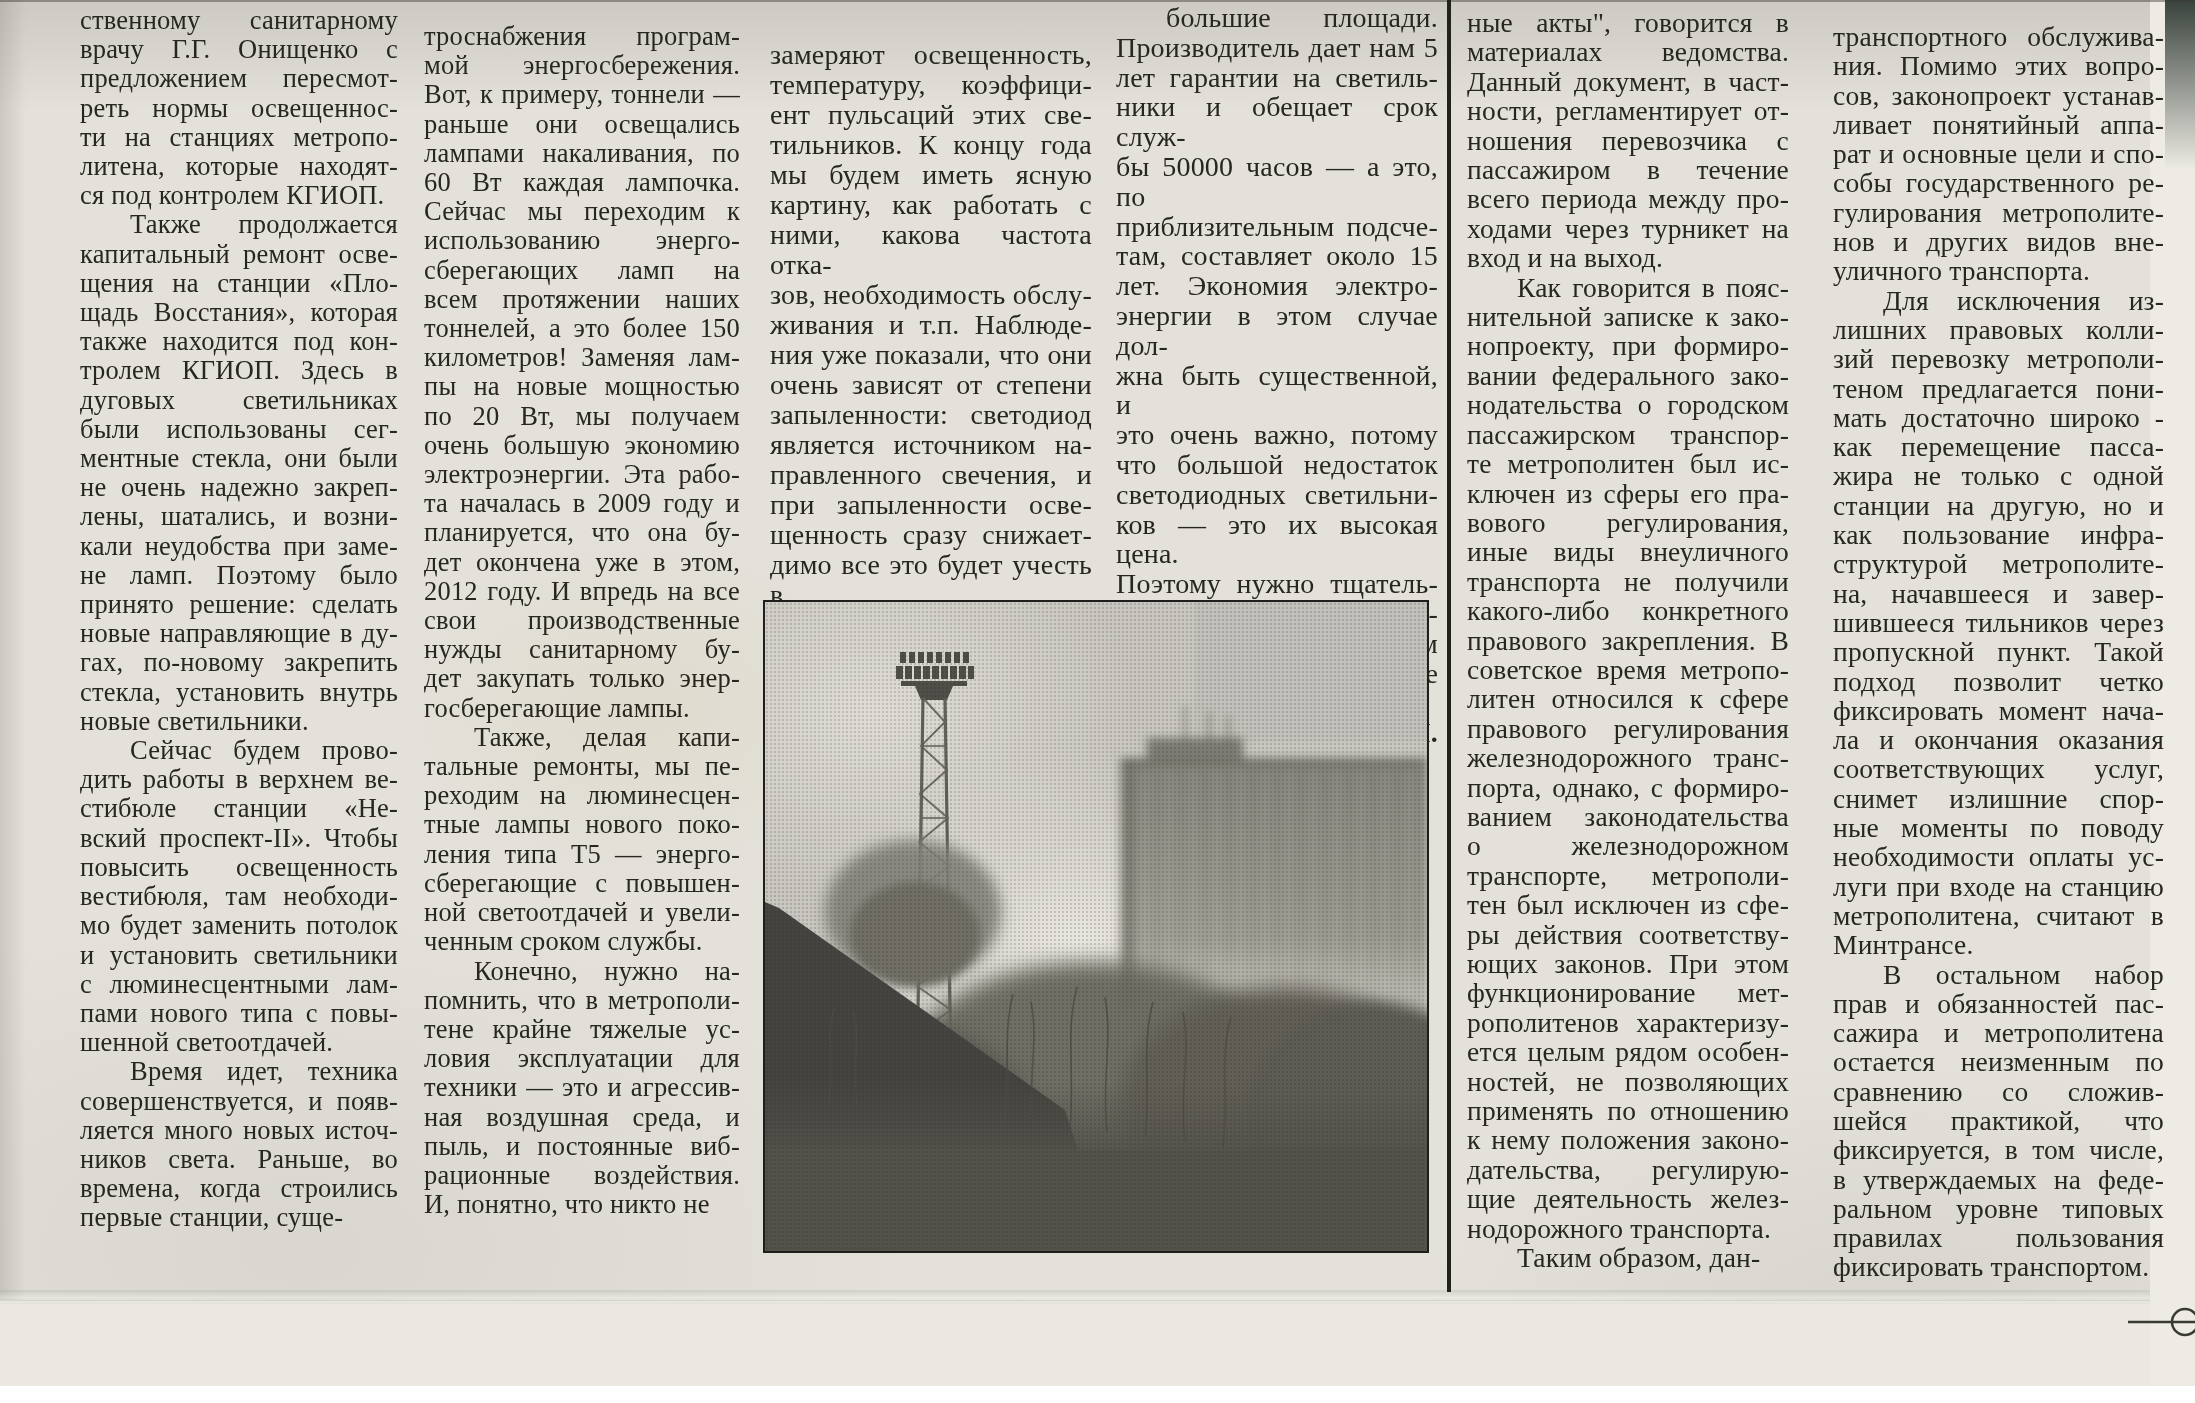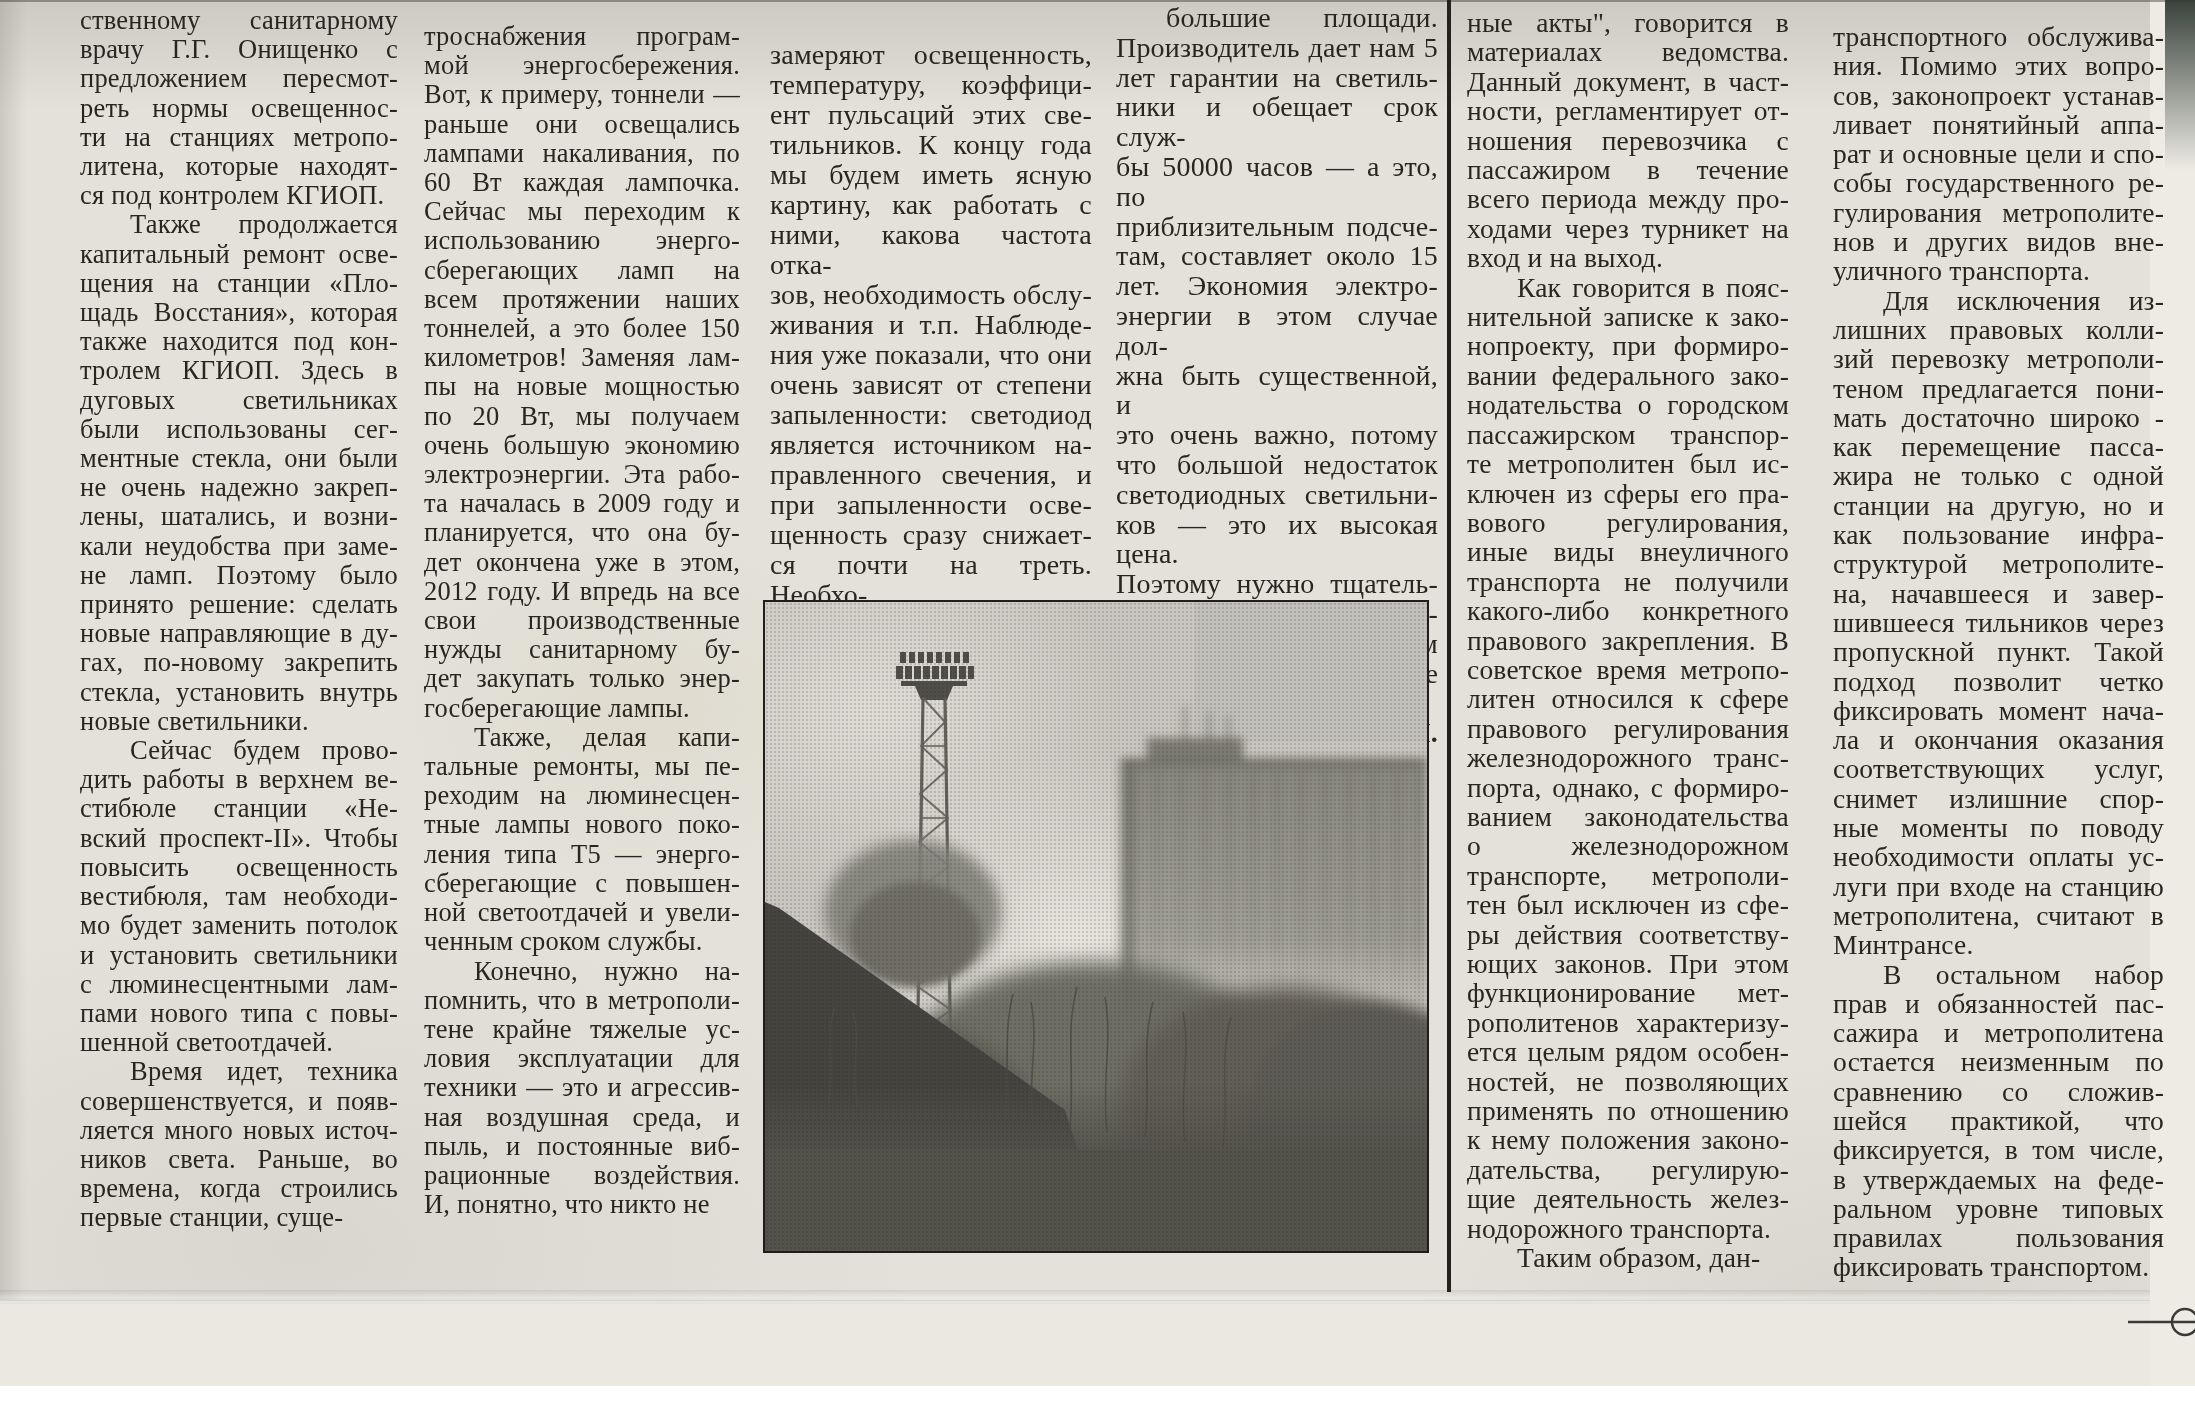--- a/index.html
+++ b/index.html
@@ -185,21 +185,20 @@
         <div class="line jl">ними, какова частота отка-</div>
         <div class="line jl">зов, необходимость обслу-</div>
         <div class="line jl">живания и т.п. Наблюде-</div>
         <div class="line jl">ния уже показали, что они</div>
         <div class="line jl">очень зависят от степени</div>
         <div class="line jl">запыленности: светодиод</div>
         <div class="line jl">является источником на-</div>
         <div class="line jl">правленного свечения, и</div>
         <div class="line jl">при запыленности осве-</div>
         <div class="line jl">щенность сразу снижает-</div>
-        <div class="line jl">ся почти на треть. Необхо-</div>
         <div class="line jl">димо все это будет учесть в</div>
         <div class="line">дальнейшей работе.</div>
       </div>
     </div>
   <div class="col" id="col-3">
       <div class="para">
         <div class="line jl ind">большие площади.</div>
       </div>
       <div class="para">
         <div class="line jl">Производитель дает нам 5</div>

